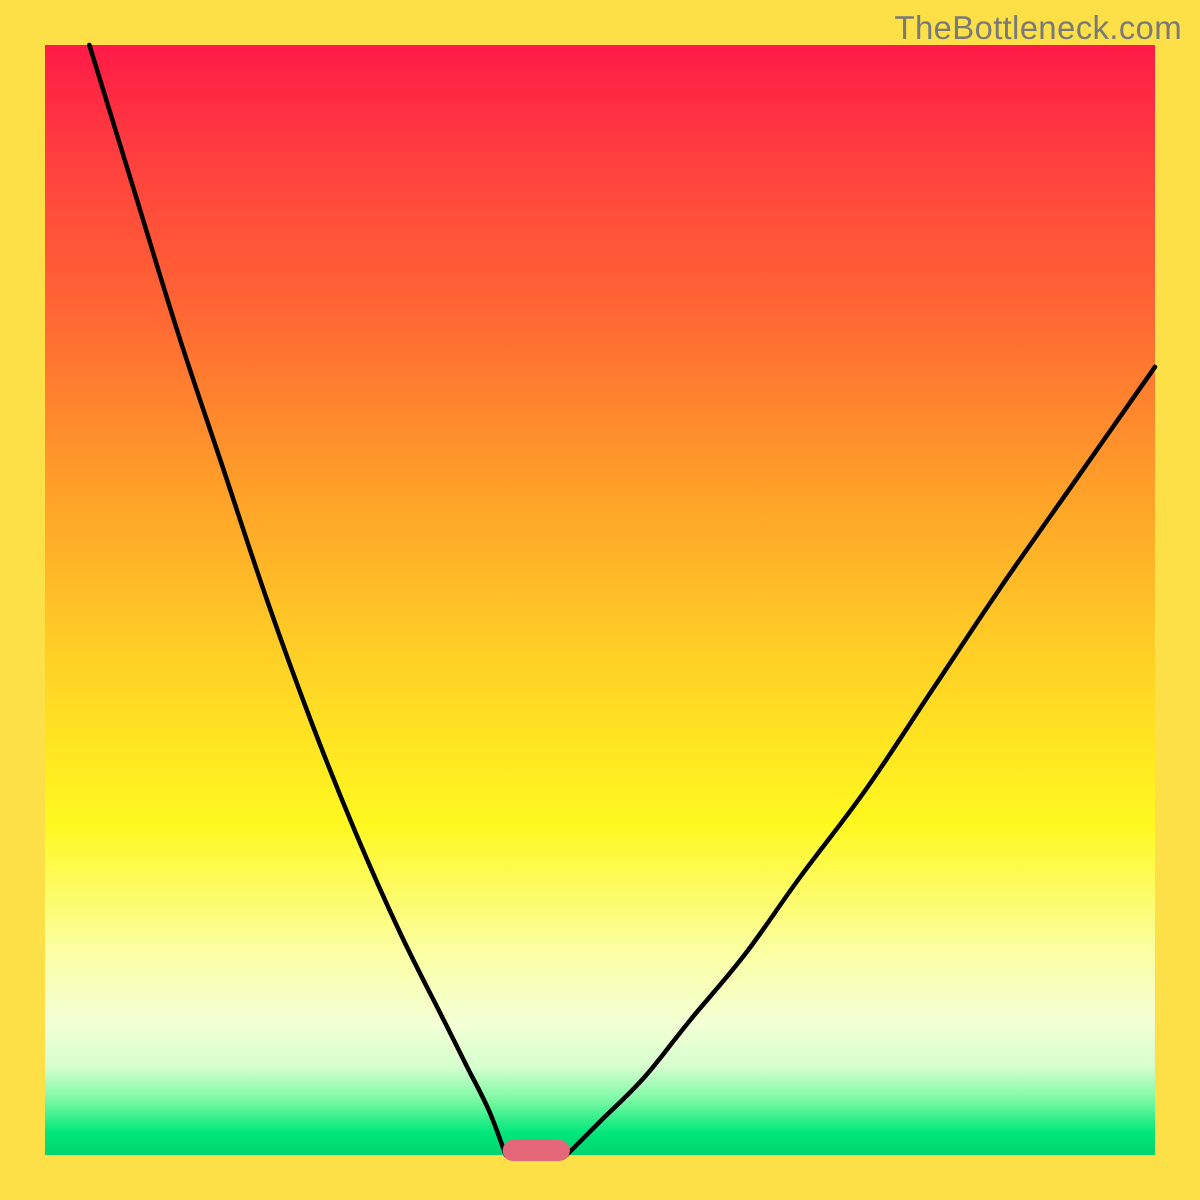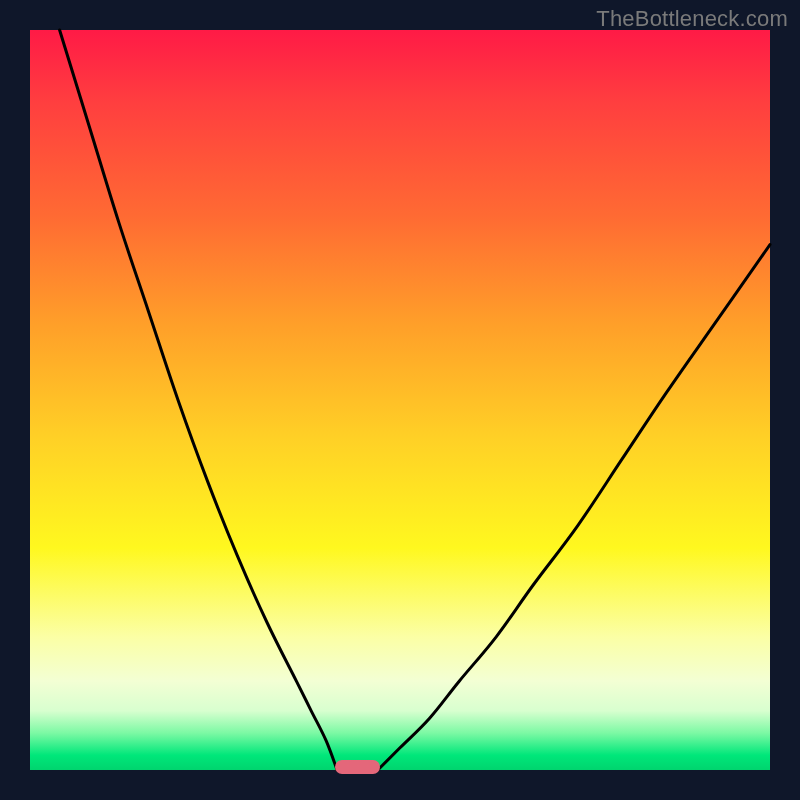--- a/index.html
+++ b/index.html
@@ -8,21 +8,21 @@
     width: 800px;
     height: 800px;
     overflow: hidden;
     background: #000;
     font-family: Arial, Helvetica, sans-serif;
   }
   .frame {
     position: relative;
     width: 800px;
     height: 800px;
-    background: #0f172a;
+    background: #fde047;
   }
   .plot-area {
     position: absolute;
     left: 30px;
     top: 30px;
     width: 740px;
     height: 740px;
     background: linear-gradient(to bottom,
       #ff1a46 0%,
       #ff3f3f 10%,

